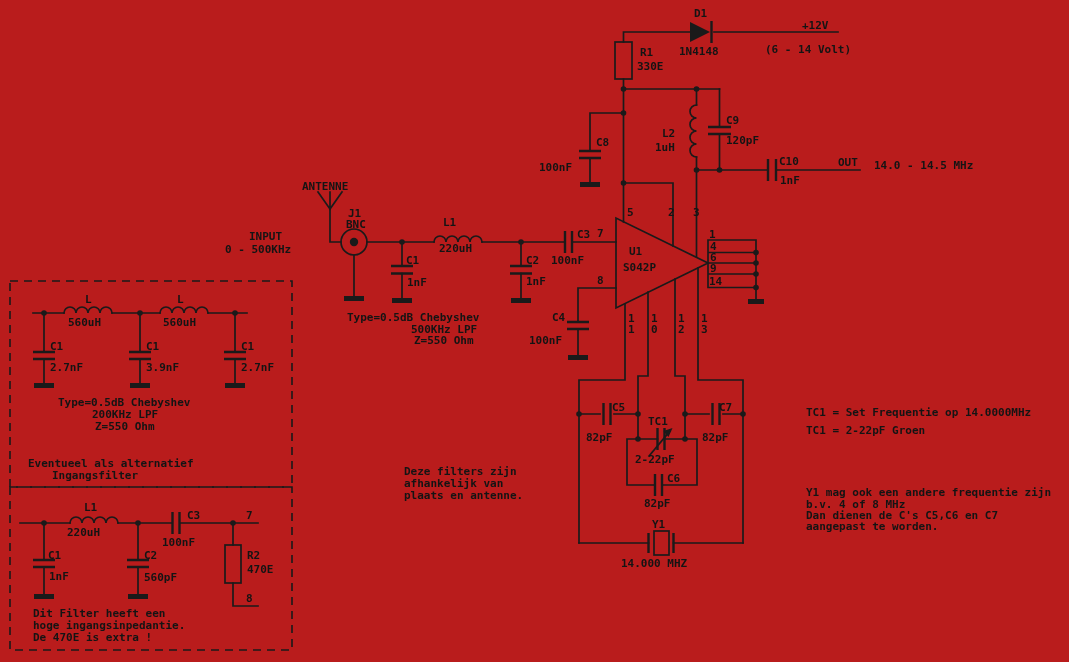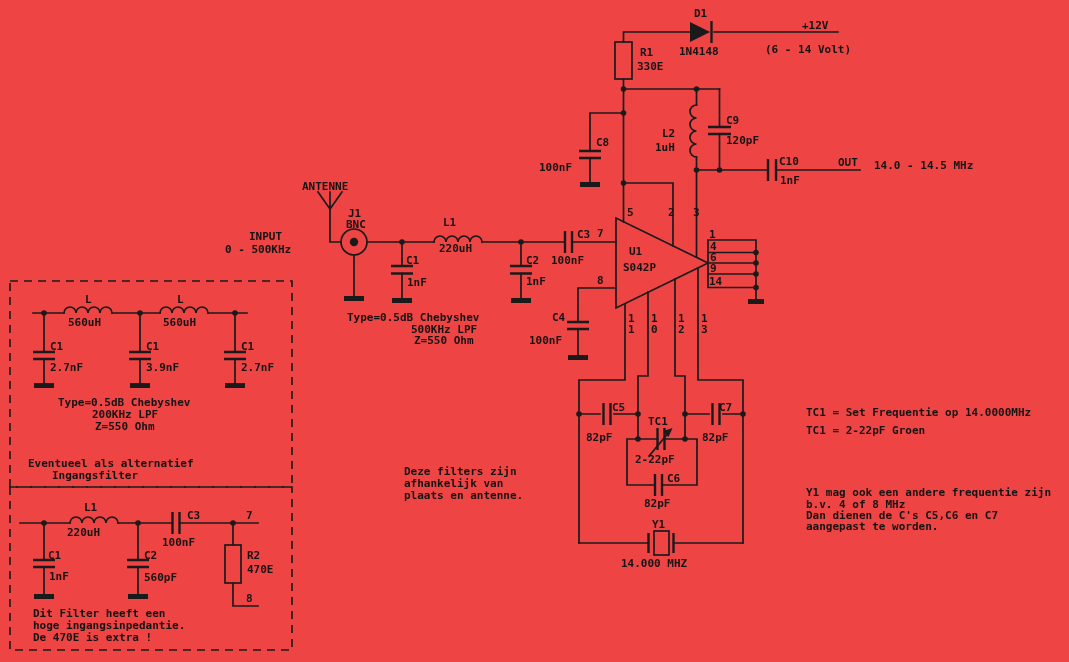--- a/index.html
+++ b/index.html
@@ -1,16 +1,16 @@
 <!DOCTYPE html>
 <html><head>
 <meta charset="utf-8">
 <style>
   html,body{margin:0;padding:0;background:#e8e8e6;}
-  #page{position:relative;width:1069px;height:662px;background:#ef4444;overflow:hidden;
+  #page{position:relative;width:1069px;height:662px;background:#b91c1c;overflow:hidden;
         font-family:"DejaVu Sans Mono",monospace;}
   svg{position:absolute;left:0;top:0;}
   .w{stroke:#1a1a1a;stroke-width:1.7;fill:none;stroke-linecap:square;}
   .plate{stroke:#1a1a1a;stroke-width:2.4;fill:none;stroke-linecap:butt;}
   .sym{stroke:#1a1a1a;stroke-width:1.7;fill:none;}
   .dash{stroke:#1a1a1a;stroke-width:1.6;fill:none;stroke-dasharray:8 6;}
   .dot{fill:#1a1a1a;stroke:none;}
   .gnd{fill:#1a1a1a;stroke:none;}
   .fill{fill:#1a1a1a;stroke:none;}
   .t{font:bold 11px "DejaVu Sans Mono",monospace;fill:#141414;}

